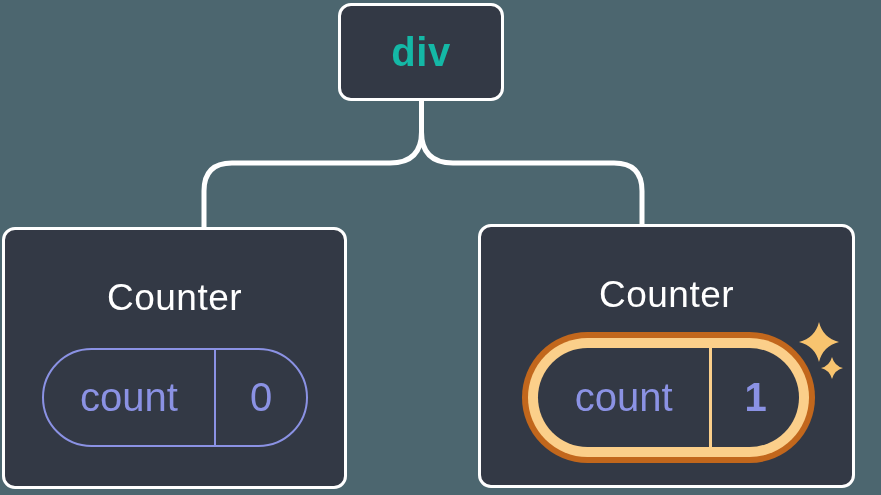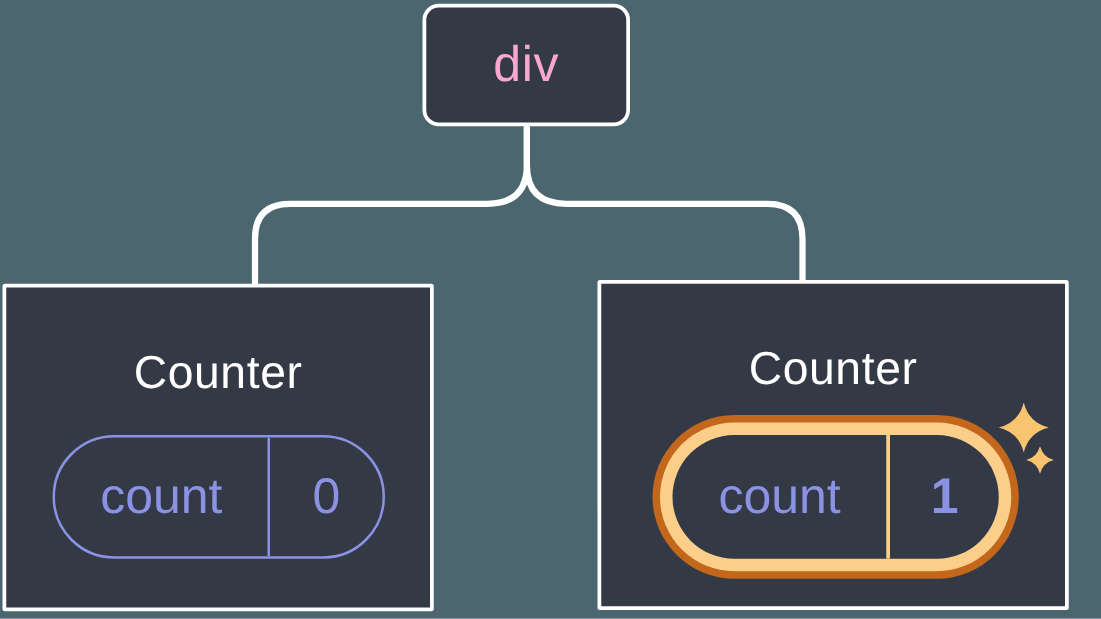--- a/index.html
+++ b/index.html
@@ -20,28 +20,28 @@
   }
   .connectors{position:absolute;left:0;top:0;width:881px;height:495px;}
   .connectors path{fill:none;stroke:var(--outline);stroke-width:5;}
 
   .node{
     position:absolute;left:338px;top:3px;width:166px;height:98px;
     background:var(--card);
     border:3px solid var(--outline);
     border-radius:13px;
     display:flex;align-items:center;justify-content:center;
-    color:#f9a8d4;font-size:40px;font-weight:400;letter-spacing:0.5px;
+    color:#14b8a6;font-size:40px;font-weight:700;letter-spacing:0.5px;
   }
 
   .card{
     position:absolute;
     background:var(--card);
     border:3px solid var(--outline);
-    border-radius:2px;
+    border-radius:13px;
   }
   .card-left{left:2px;top:227px;width:345px;height:262px;}
   .card-right{left:478px;top:224px;width:377px;height:264px;}
 
   .card-title{
     position:absolute;left:0;right:0;top:48px;
     text-align:center;color:#fff;
     font-size:37px;font-weight:500;line-height:40px;letter-spacing:0.5px;
   }
 

